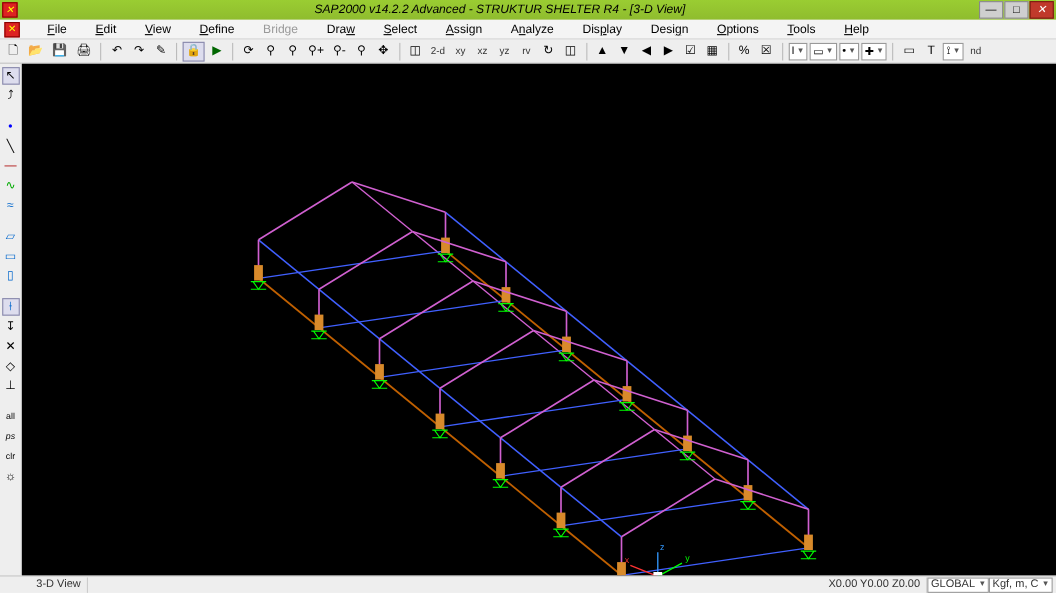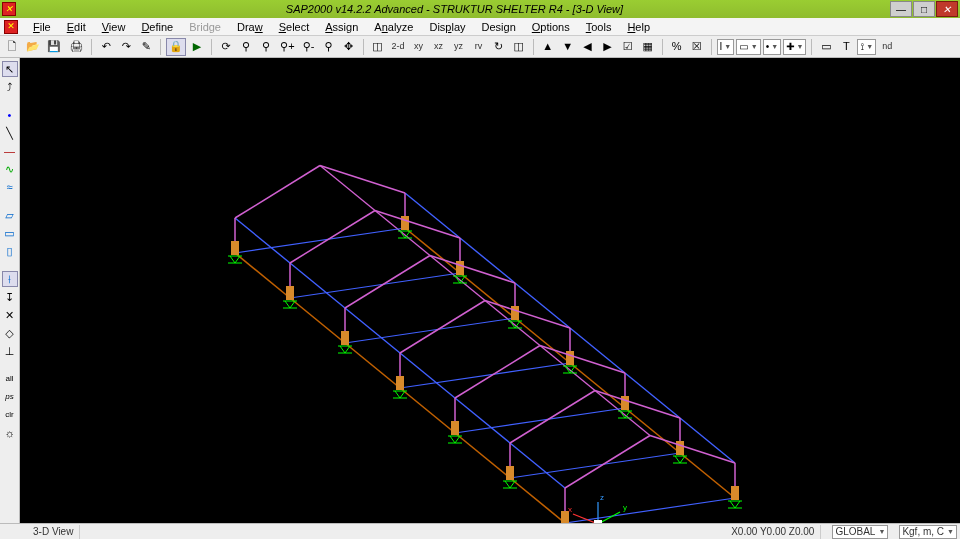--- a/index.html
+++ b/index.html
@@ -4,21 +4,21 @@
 <style>
 * { margin: 0; padding: 0; box-sizing: border-box; }
 html, body { width: 960px; height: 539px; font-family: Tahoma, sans-serif; font-size: 11px; overflow: hidden; background: #fff; }
 .titlebar { height: 18px; background: linear-gradient(#9ACD32, #8FBC2E); display: flex; align-items: center; padding: 0 2px; font-style: italic; }
 .app-icon { width: 14px; height: 14px; background: #d22; border: 1px solid #800; margin-right: 4px; display:flex; align-items:center; justify-content:center; }
 .app-icon::before { content: "✕"; color: #ff0; font-size: 9px; line-height: 1; }
 .title { flex: 1; text-align: center; color: #000; font-size: 11px; }
 .winbtns { display: flex; }
 .winbtn { width: 22px; height: 16px; background: #cfcfcf; border: 1px solid #888; margin-left: 1px; display: flex; align-items: center; justify-content: center; font-size: 10px; cursor: pointer; }
 .winbtn.close { background: #c0392b; color: #fff; border-color: #7a1c10; }
-.menubar { height: 18px; background: #f4f4f4; border-bottom: 1px solid #ccc; display: flex; align-items: center; padding: 0 4px; gap: 2px; }
+.menubar { height: 18px; background: #f4f4f4; border-bottom: 1px solid #ccc; display: flex; align-items: center; padding: 0 4px; gap: 12px; }
 .menubar .mi { padding: 1px 7px; cursor: pointer; color: #000; }
 .menubar .mi u { text-decoration: underline; }
 .menubar .mi.dis { color: #999; }
 .menubar .app-icon { margin-right:6px; }
 .toolbar { height: 22px; background: #eee; border-bottom: 1px solid #bbb; display: flex; align-items: center; padding: 0 3px; gap: 2px; font-size:10px; }
 .tbtn { min-width: 18px; height: 18px; border: 1px solid transparent; display: flex; align-items: center; justify-content: center; cursor: pointer; padding: 0 2px; }
 .tbtn span { font-size: 11px; line-height: 1; }
 .tbtn .tinytxt { font-size:9px; color:#333; }
 .tsep { width: 1px; height: 16px; background: #bbb; margin: 0 3px; }
 .drop { display:flex; align-items:center; border:1px solid #999; height:16px; background:#fff; padding:0 2px; gap:2px; }
@@ -26,21 +26,21 @@
 .workspace { position: relative; height: 465px; display: flex; }
 .sidetb { width: 20px; background: #eee; border-right: 1px solid #bbb; display: flex; flex-direction: column; align-items: center; padding-top: 3px; gap: 2px; }
 .sidetb .stbtn { width: 16px; height: 16px; display: flex; align-items: center; justify-content: center; cursor: pointer; border: 1px solid transparent; }
 .sidetb .stbtn span { font-size: 11px; line-height: 1; }
 .sidetb .gap { height: 8px; }
 .canvas { flex: 1; background: #000; position: relative; }
 .svgview { position: absolute; inset: 0; }
 .statusbar { height: 16px; background: #eee; border-top: 1px solid #bbb; display: flex; align-items: center; font-size: 10px; color: #333; padding: 0 3px; }
 .statusbar .cell { padding: 0 6px; border-right: 1px solid #ccc; height: 14px; display:flex; align-items:center;margin-left:24px; }
 .statusbar .flex { flex: 1; }
-.statusbar .sdrop { border: 1px solid #999; background:#fff; height: 14px; padding: 0 2px; display:flex; align-items:center; gap:3px; margin-left:11px; }
+.statusbar .sdrop { border: 1px solid #999; background:#fff; height: 14px; padding: 0 2px; display:flex; align-items:center; gap:3px; margin-left:0; }
 .statusbar .sdrop .dc { font-size:7px; color:#555; }
 </style>
 </head>
 <body>
 
 <div class="titlebar">
   <div class="app-icon"></div>
   <div class="title">SAP2000 v14.2.2 Advanced  - STRUKTUR SHELTER R4 - [3-D View]</div>
   <div class="winbtns">
     <div class="winbtn">—</div>

